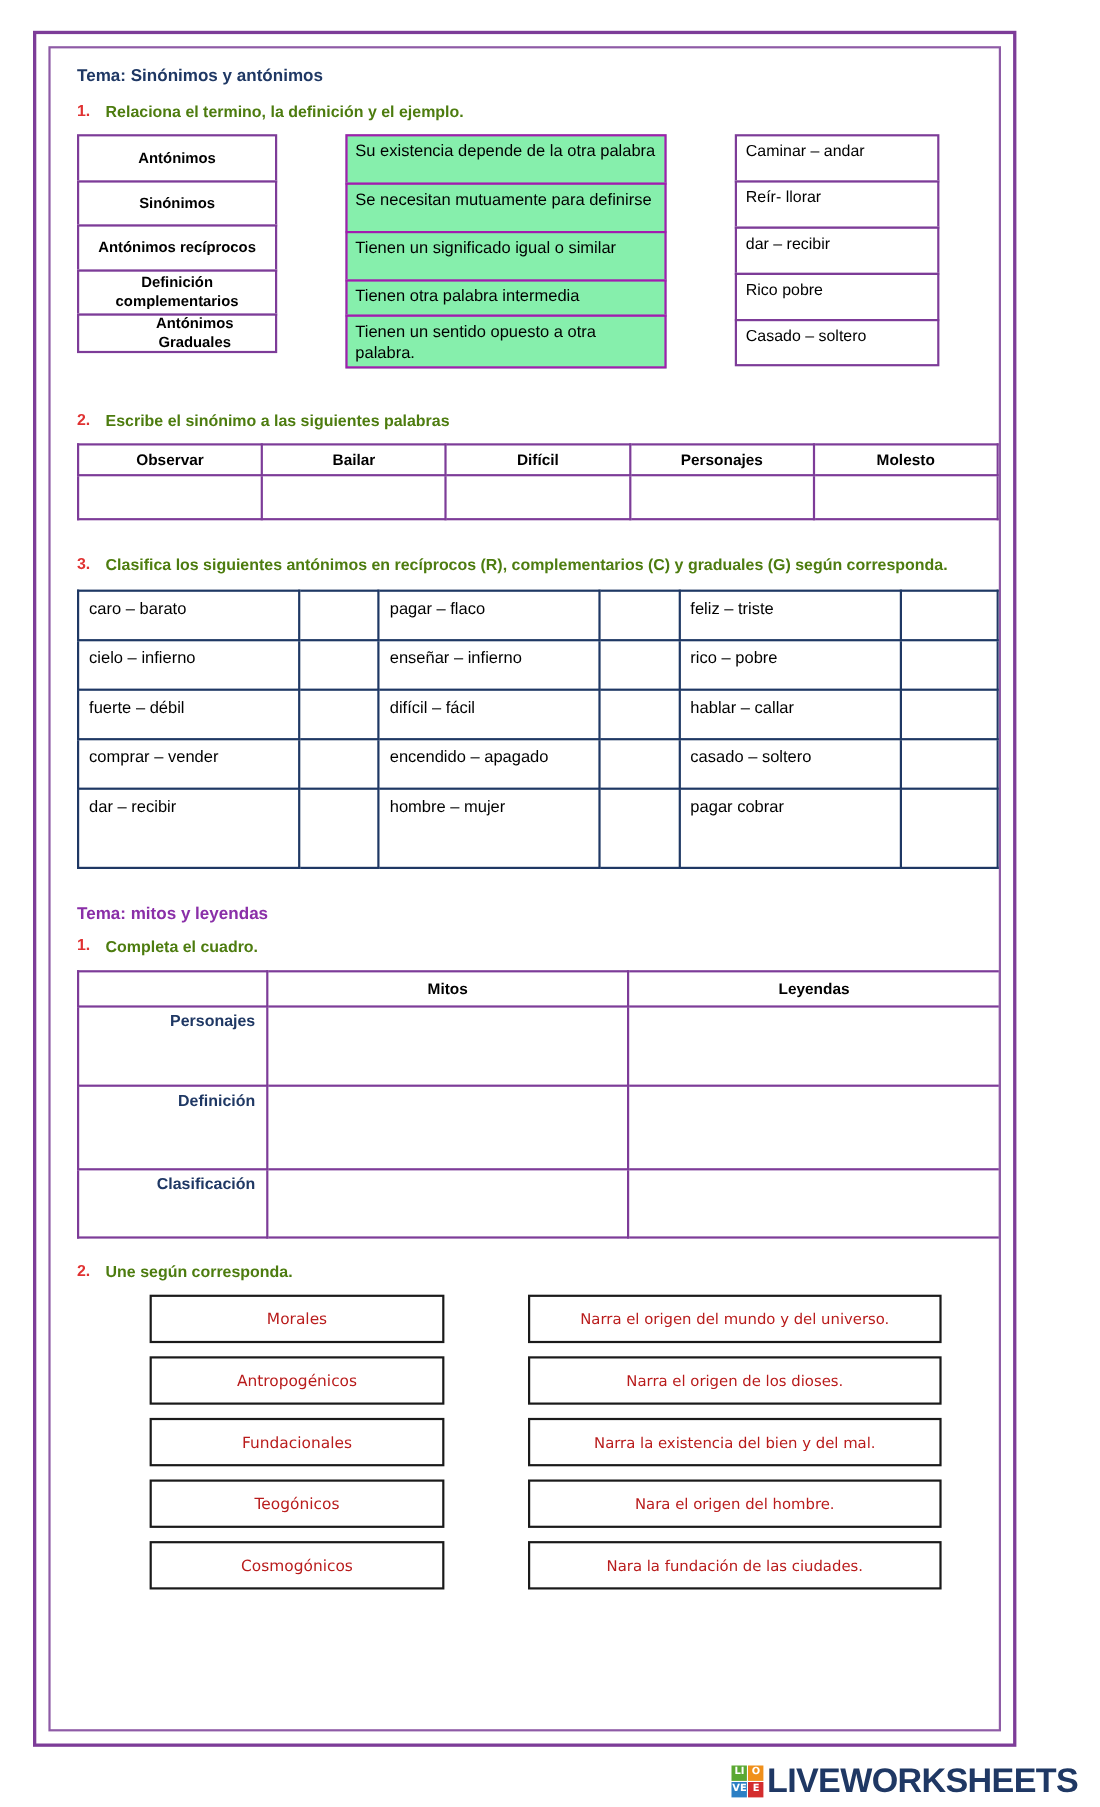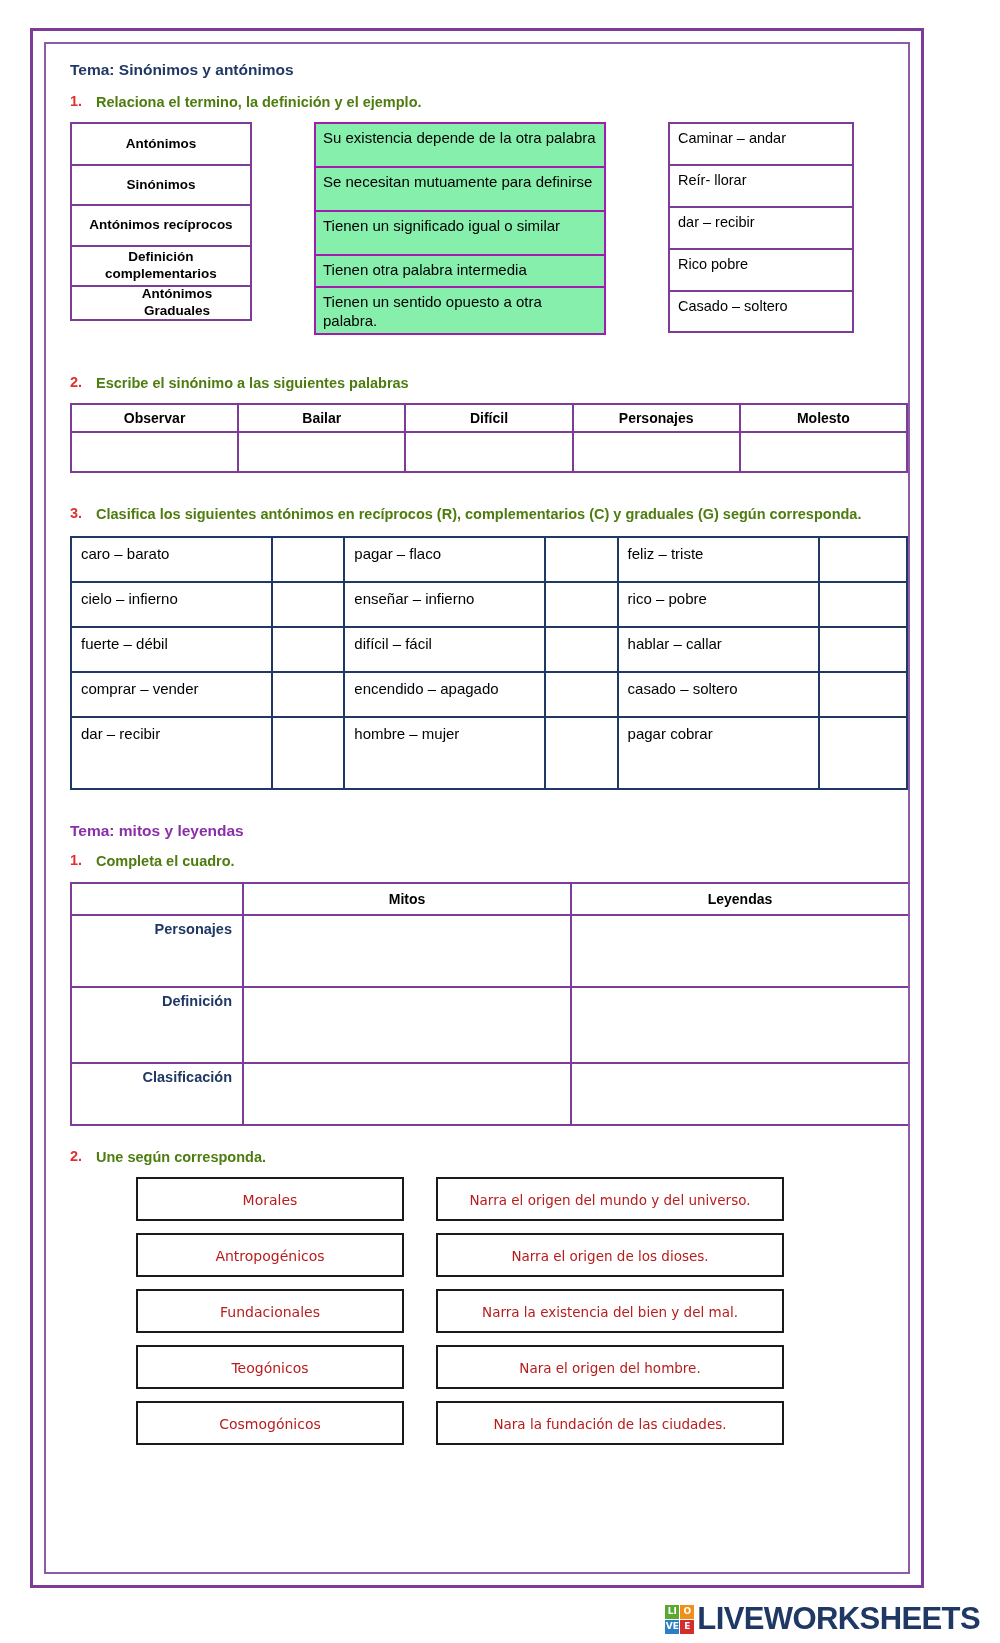--- a/index.html
+++ b/index.html
@@ -156,21 +156,21 @@
     vertical-align: top;
   }
 
   
   .match-wrap {
     position: relative;
     margin: 6px 0 0 0;
     height: 282px;
   }
   .match-col-left  { position: absolute; left: 72px;  top: 0; width: 268px; }
-  .match-col-right { position: absolute; left: 372px; top: 0; width: 348px; }
+  .match-col-right { position: absolute; left: 416px; top: 0; width: 376px; }
 
   .match-box {
     border: 2px solid #1a1a1a;
     background: #fff;
     font-family: "DejaVu Sans", sans-serif;
     font-size: 14px;
     color: #b91c1c;
     text-align: center;
     padding: 0 8px;
     height: 44px;

